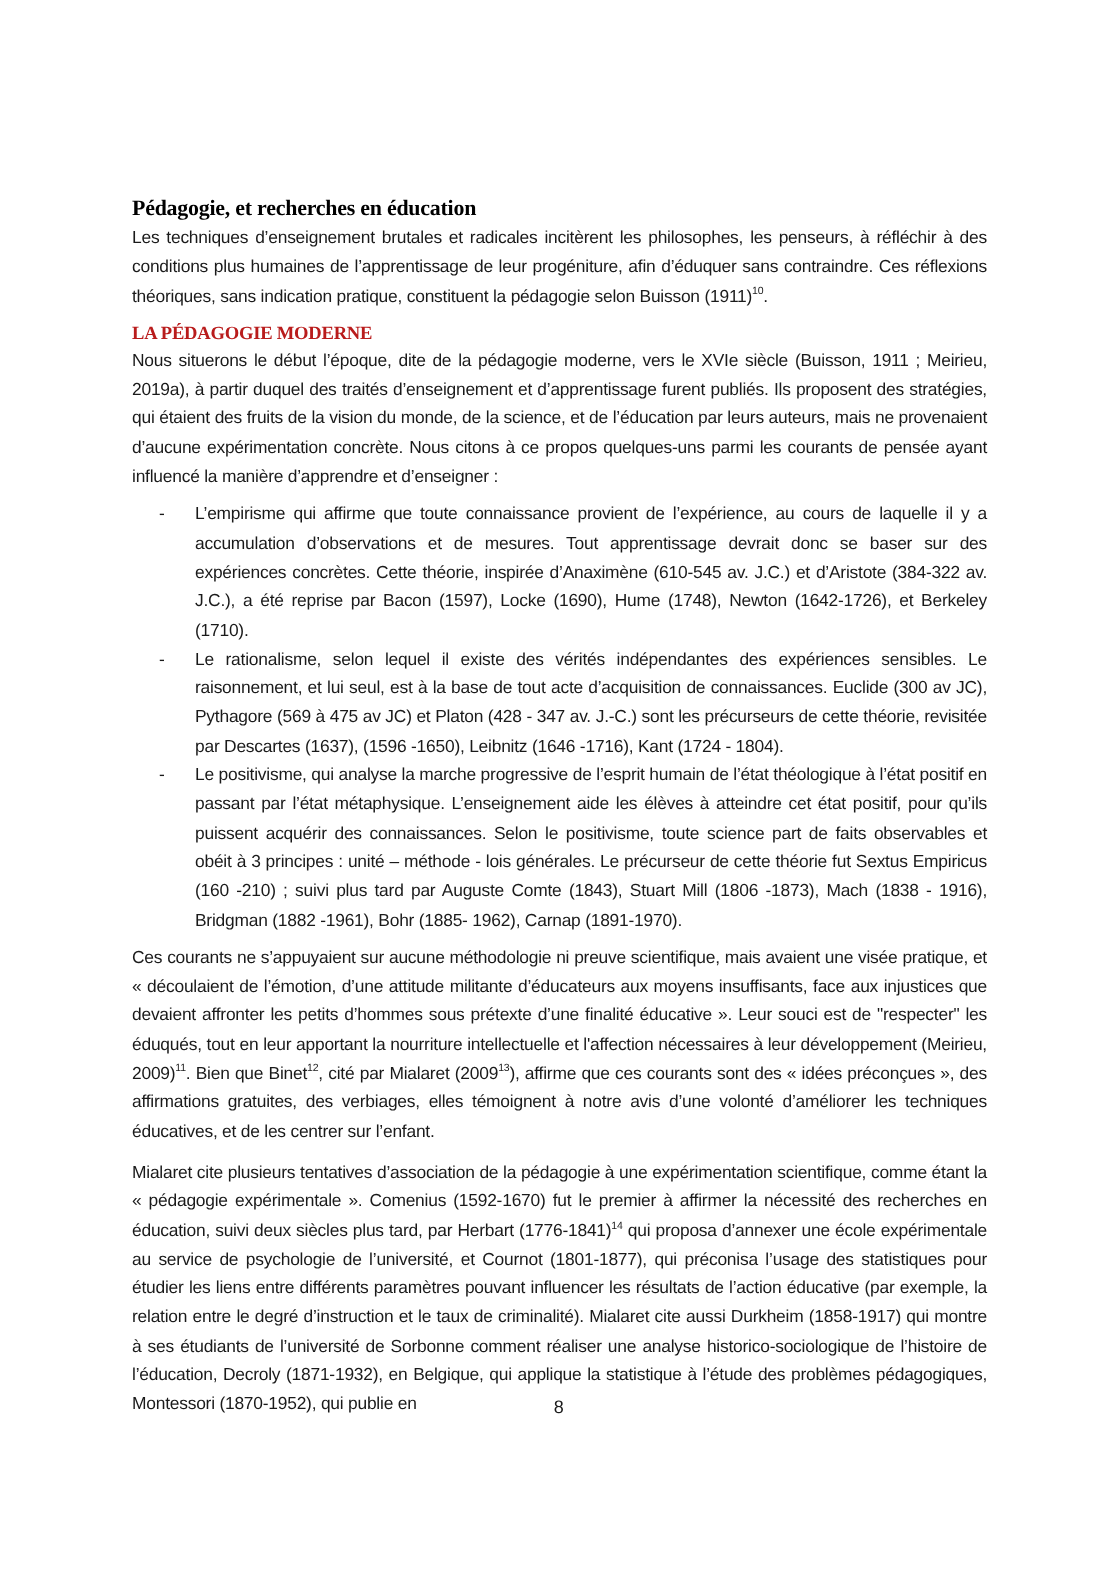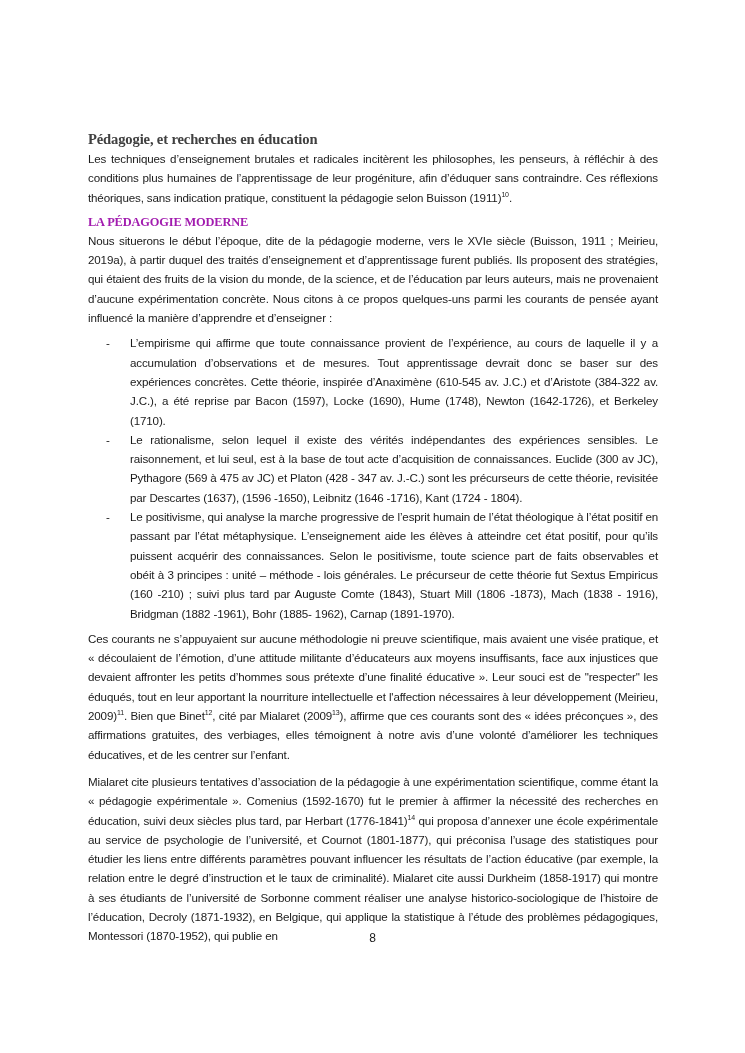--- a/index.html
+++ b/index.html
@@ -5,25 +5,25 @@
   html, body { margin: 0; padding: 0; background: #ffffff; }
   body { width: 745px; height: 1053px; position: relative; overflow: hidden; }
   .page {
     position: absolute; left: 88px; top: 130px; width: 570px;
     font-family: "Liberation Sans", sans-serif;
     font-size: 11.6px; line-height: 19.3px; color: #1a1a1a;
     letter-spacing: -0.15px;
   }
   .h1 {
     font-family: "Liberation Serif", serif; font-size: 14.6px; line-height: 19px;
-    color: #404040; margin: 0;
+    color: #000000; margin: 0;
   }
   .h2 {
     font-family: "Liberation Serif", serif; font-size: 12.4px; line-height: 18px;
-    color: #a21caf; margin: 0; text-transform: none;
+    color: #b91c1c; margin: 0; text-transform: none;
   }
   p { margin: 0; text-align: justify; }
   .gap-s { height: 6px; }
   .gap-m { height: 8px; }
   ul.dash { list-style: none; margin: 6px 0 6px 0; padding: 0; }
   ul.dash li { position: relative; padding-left: 42px; text-align: justify; }
   ul.dash li .bullet { position: absolute; left: 18px; top: 0; }
   sup { font-size: 7px; line-height: 0; vertical-align: 5px; }
   .page-number {
     position: absolute; top: 931px; left: 0; width: 745px; text-align: center;

